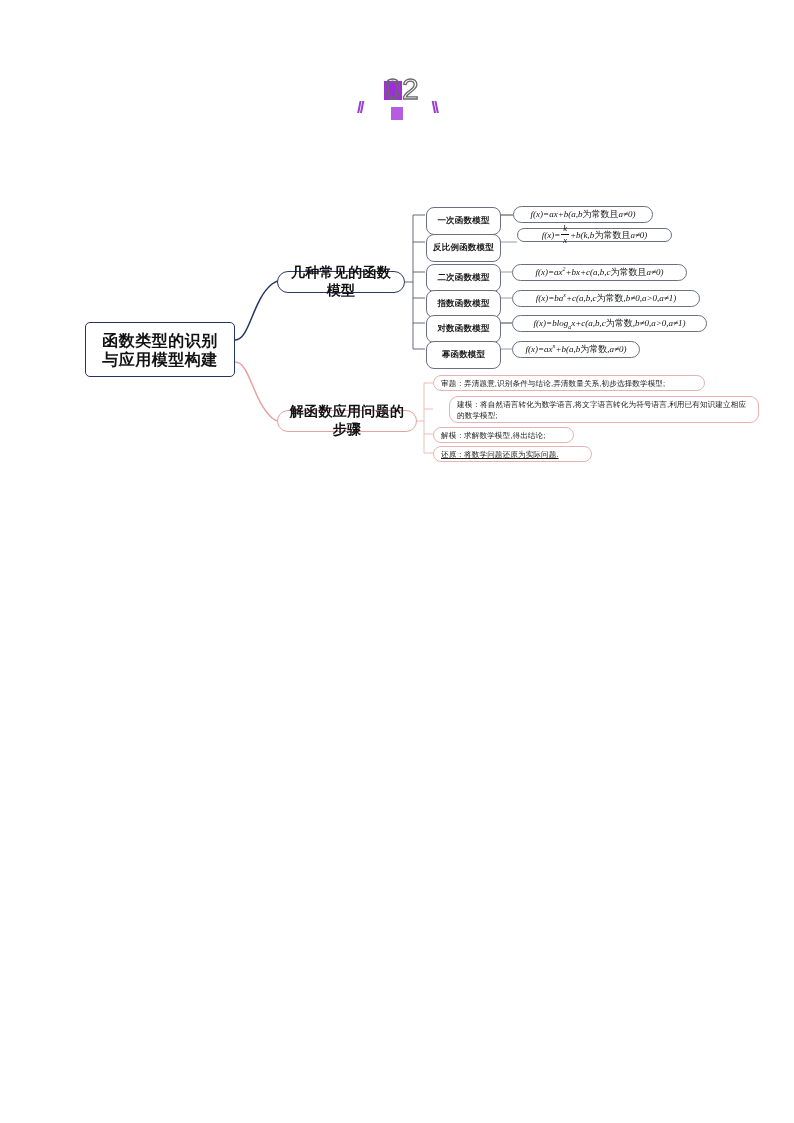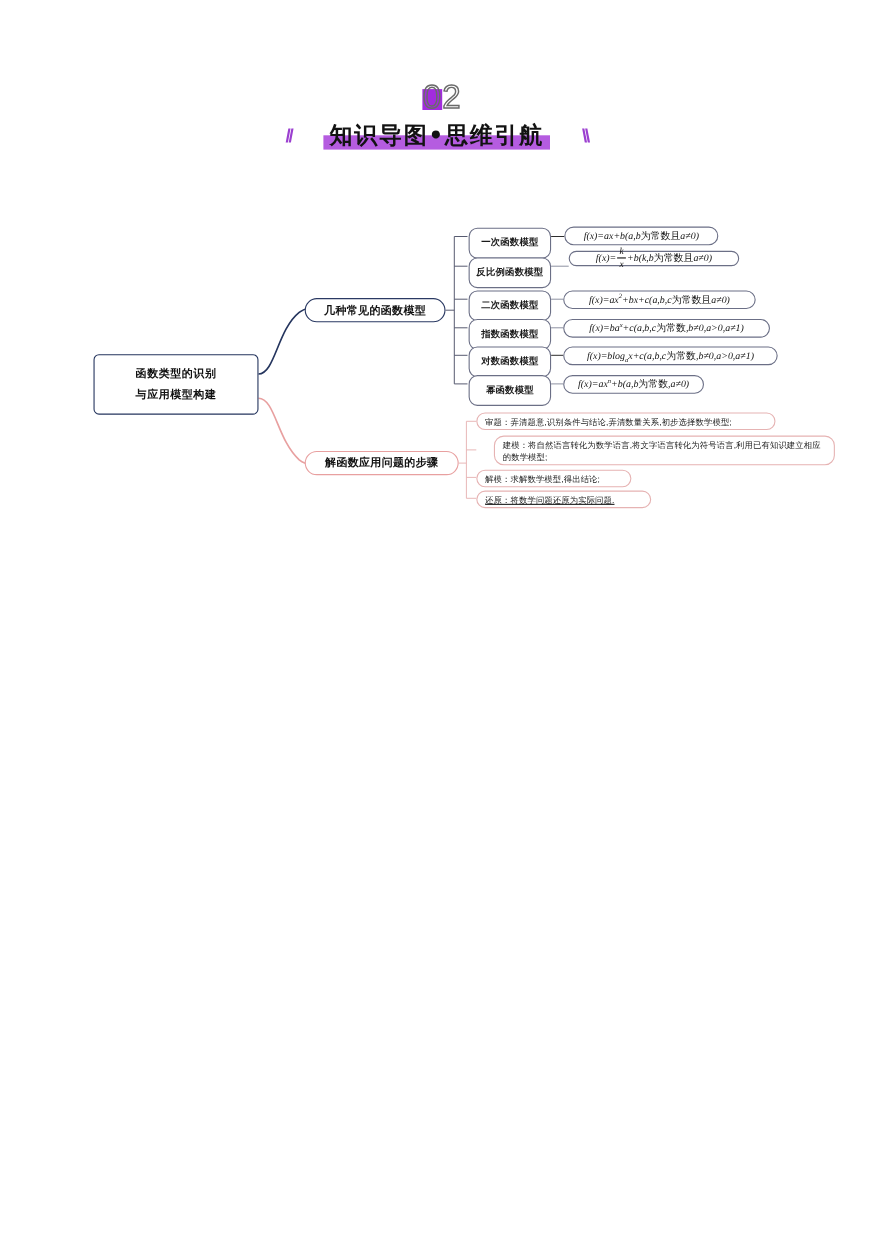--- a/index.html
+++ b/index.html
@@ -123,33 +123,33 @@
     text-align: center;
   }
 
   .root-node {
     left: 85px;
     top: 322px;
     width: 150px;
     height: 55px;
     border: 1.6px solid #25355e;
     border-radius: 5px;
-    font-size: 10px;
+    font-size: 16px;
     font-weight: bold;
     line-height: 19px;
     color: #111;
     letter-spacing: 0.5px;
     flex-direction: column;
   }
   .root-node .ln { display: block; }
 
   .branch-node {
     height: 22px;
     border-radius: 11px;
-    font-size: 10px;
+    font-size: 14px;
     font-weight: bold;
     color: #111;
     letter-spacing: 0.3px;
     padding: 0 10px;
   }
   .branch-1 {
     left: 277px;
     top: 271px;
     width: 128px;
     border: 1.3px solid #2b3a63;
@@ -217,21 +217,20 @@
   <div class="badge-row">
     <div class="badge-wrap">
       <div class="badge-square"></div>
       <span class="badge-num">02</span>
     </div>
   </div>
   <div class="title-row">
     <div class="title-inner">
       <span class="slash left">//</span>
       <div class="title-bar"></div>
-      <span class="title-text">知识导图•思维引航</span>
       <span class="slash right">\\</span>
     </div>
   </div>
 </div>
 
 <div class="map">
 
   <svg width="794" height="1123">
 
     <path d="M235,340 C250,340 252,300 272,284 C280,278 285,282 285,282" stroke="#25355e" stroke-width="1.5" fill="none"></path>

